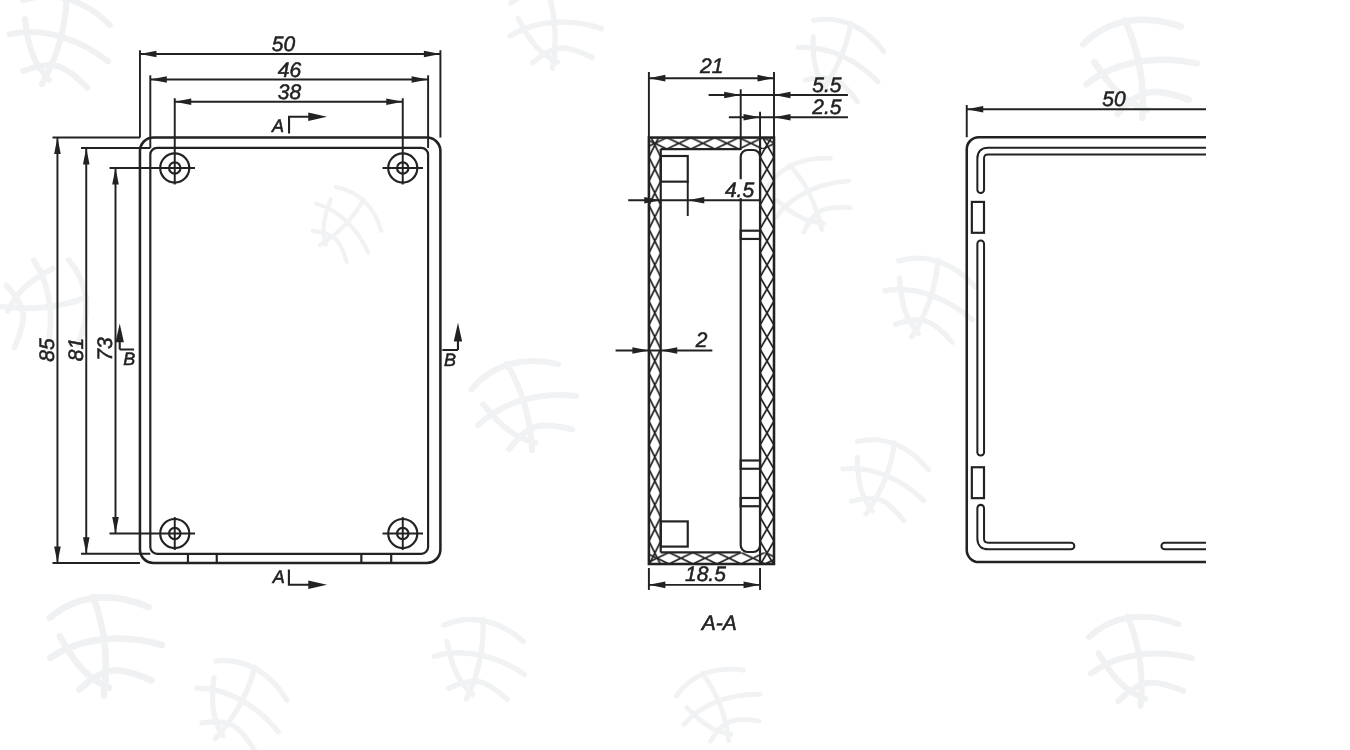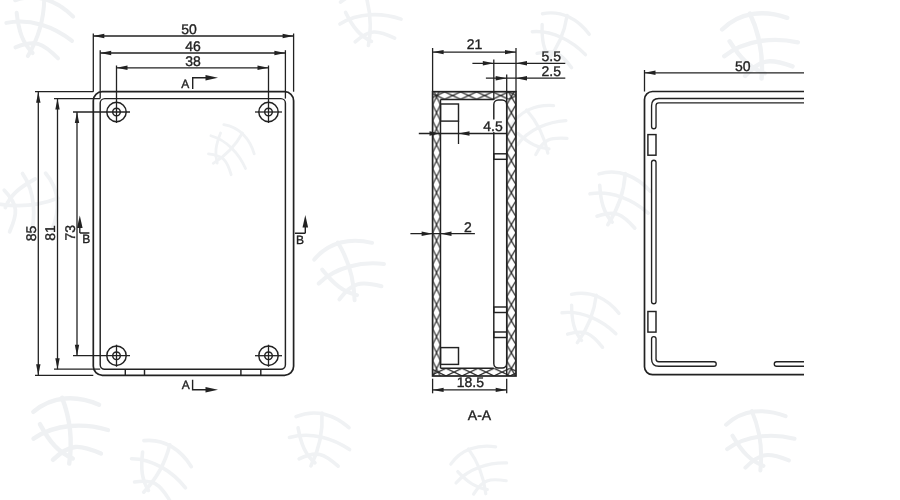--- a/index.html
+++ b/index.html
@@ -1,15 +1,15 @@
 <!DOCTYPE html>
 <html><head><meta charset="utf-8">
 <style>
 html,body{margin:0;padding:0;background:#ffffff;}
-#c{position:relative;width:804px;height:500px;overflow:hidden;background:#0369a1;}
+#c{position:relative;width:804px;height:500px;overflow:hidden;background:#0369a1;font-style:italic;}
 svg{display:block}
 text{font-family:"Liberation Sans",sans-serif;text-rendering:geometricPrecision;}
 </style></head>
 <body>
 <div id="c">
 <svg width="900" height="500" viewBox="0 0 900 500">
 <defs>
 <pattern id="hxT" patternUnits="userSpaceOnUse" x="428.6" y="91.7" width="16" height="7.7">
  <path d="M0,0 L16,7.7 M0,7.7 L16,0" stroke="#222222" stroke-width="1.15" fill="none"></path>
         </pattern>

